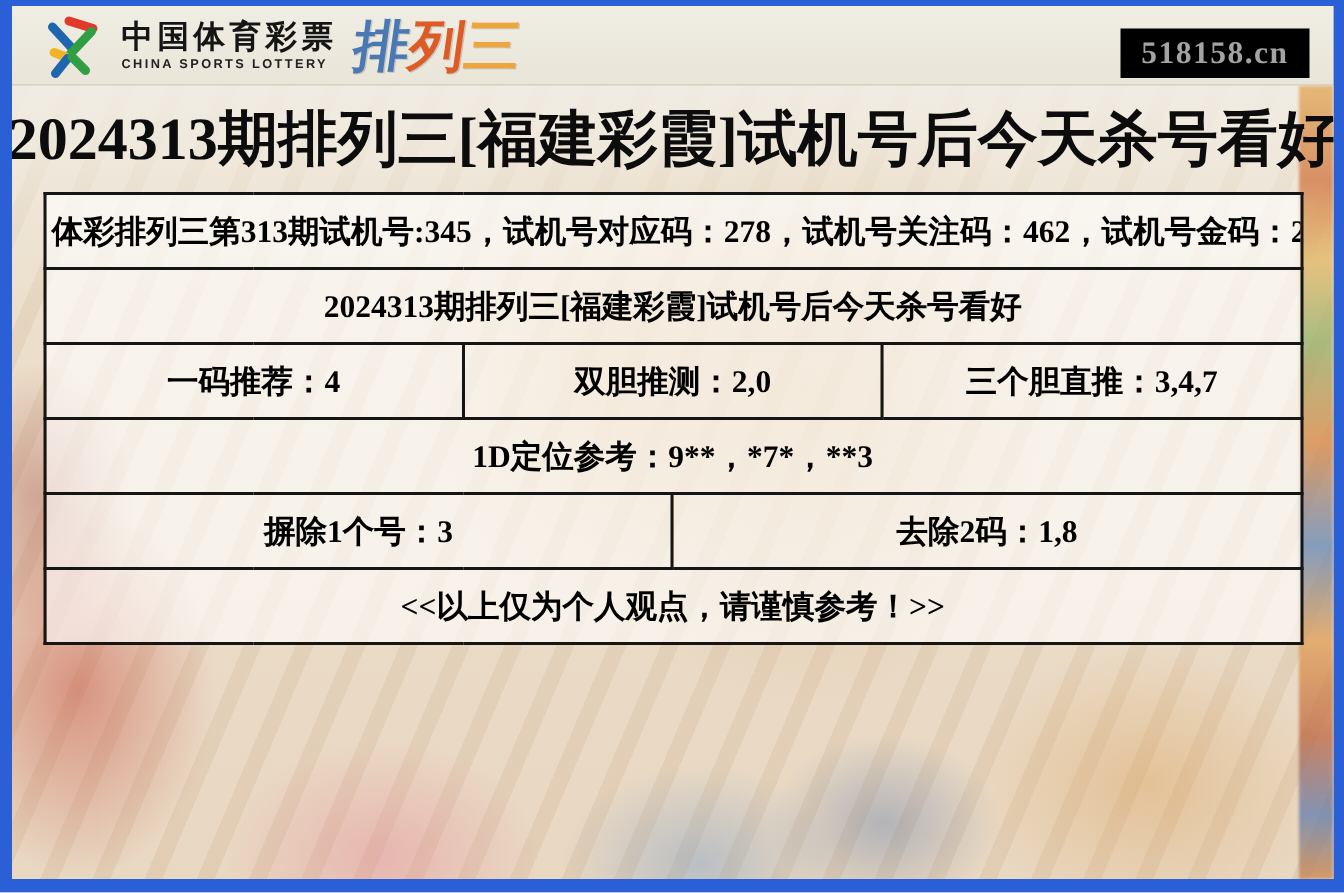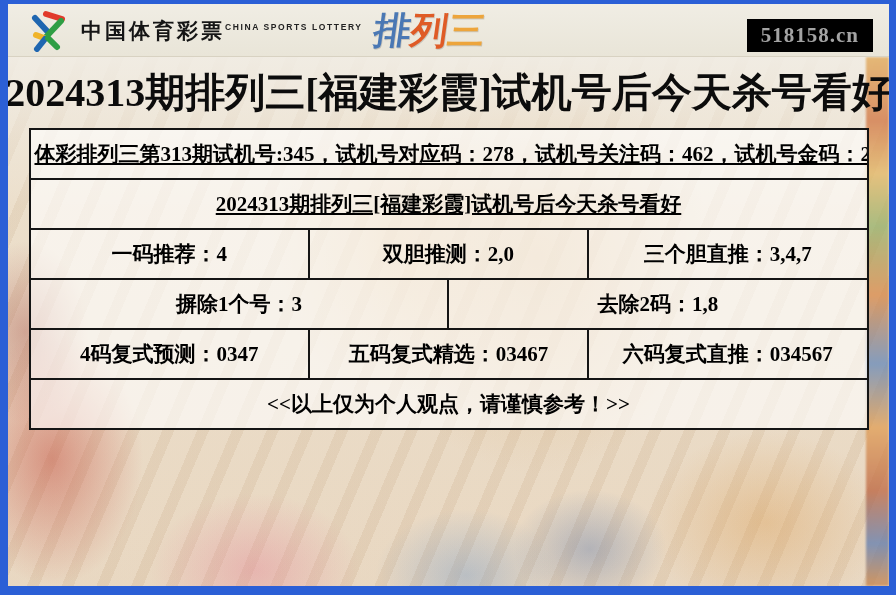--- a/index.html
+++ b/index.html
@@ -16,21 +16,21 @@
   
   .header {
     position:relative; z-index:3; height:53px;
     display:flex; align-items:center; justify-content:space-between;
     padding:0 16px 0 20px;
     background:linear-gradient(#f0ede4,#e9e5d8);
     border-bottom:1px solid #d8d2c2;
   }
   .logo { display:flex; align-items:center; gap:7px; }
   .logo-mark { width:46px; height:44px; }
-  .brand-txt { display:flex; flex-direction:row; line-height:1; }
+  .brand-txt { display:flex; flex-direction:column; line-height:1; }
   .brand-cn {
     font-family:"Liberation Sans","DejaVu Sans",sans-serif;
     font-size:21px; font-weight:800; letter-spacing:3px; color:#151515;
   }
   .brand-en {
     font-family:Liberation Sans, sans-serif;
     font-size:8.5px; font-weight:bold; letter-spacing:1.6px; color:#222; margin-top:3px;
   }
   .product { display:flex; margin-left:4px; transform:skewX(-8deg); }
   .product span {
@@ -82,21 +82,21 @@
   table.pred {
     width:840px; margin:0 auto; border-collapse:collapse; table-layout:fixed;
   }
   table.pred td {
     height:50px; border:2px solid #151515;
     background:rgba(255,255,255,.62);
     text-align:center; vertical-align:middle;
     font-size:21px; font-weight:bold; color:#000;
     padding:0 4px; white-space:nowrap; overflow:hidden;
   }
-  td.small { font-size:20px;text-decoration:underline; }
+  td.small { font-size:20px; }
 </style>
 </head>
 <body>
 
 <div class="page">
 
   <div class="header">
     <div class="logo">
       <svg class="logo-mark" viewBox="0 0 46 44">
         <g stroke-linecap="round" fill="none">
@@ -142,27 +142,25 @@
       </tr>
       <tr>
         <td colspan="6" class="small">2024313期排列三[福建彩霞]试机号后今天杀号看好</td>
       </tr>
       <tr>
         <td colspan="2">一码推荐：4</td>
         <td colspan="2">双胆推测：2,0</td>
         <td colspan="2">三个胆直推：3,4,7</td>
       </tr>
       <tr>
+        <td colspan="6">1D定位参考：9**，*7*，**3</td>
+      </tr>
+      <tr>
         <td colspan="3">摒除1个号：3</td>
         <td colspan="3">去除2码：1,8</td>
-      </tr>
-      <tr>
-        <td colspan="2">4码复式预测：0347</td>
-        <td colspan="2">五码复式精选：03467</td>
-        <td colspan="2">六码复式直推：034567</td>
       </tr>
       <tr>
         <td colspan="6">&lt;&lt;以上仅为个人观点，请谨慎参考！&gt;&gt;</td>
       </tr>
     </tbody>
       </table>
   </div>
 
 </div>
 

